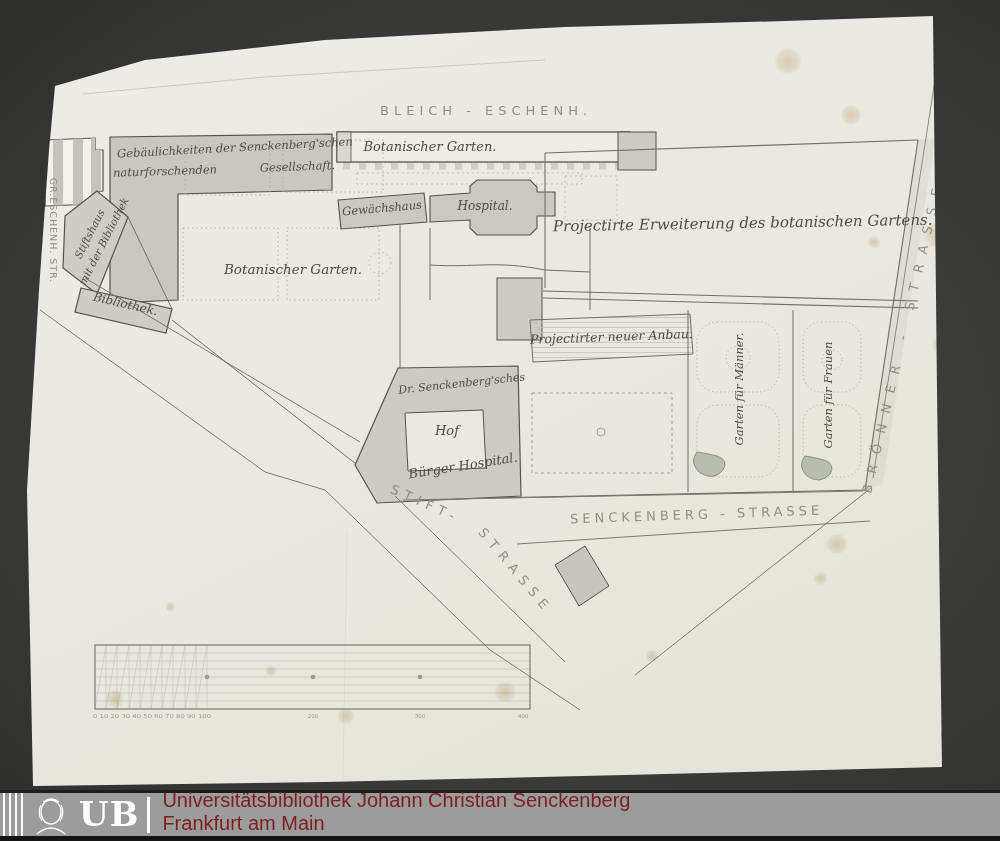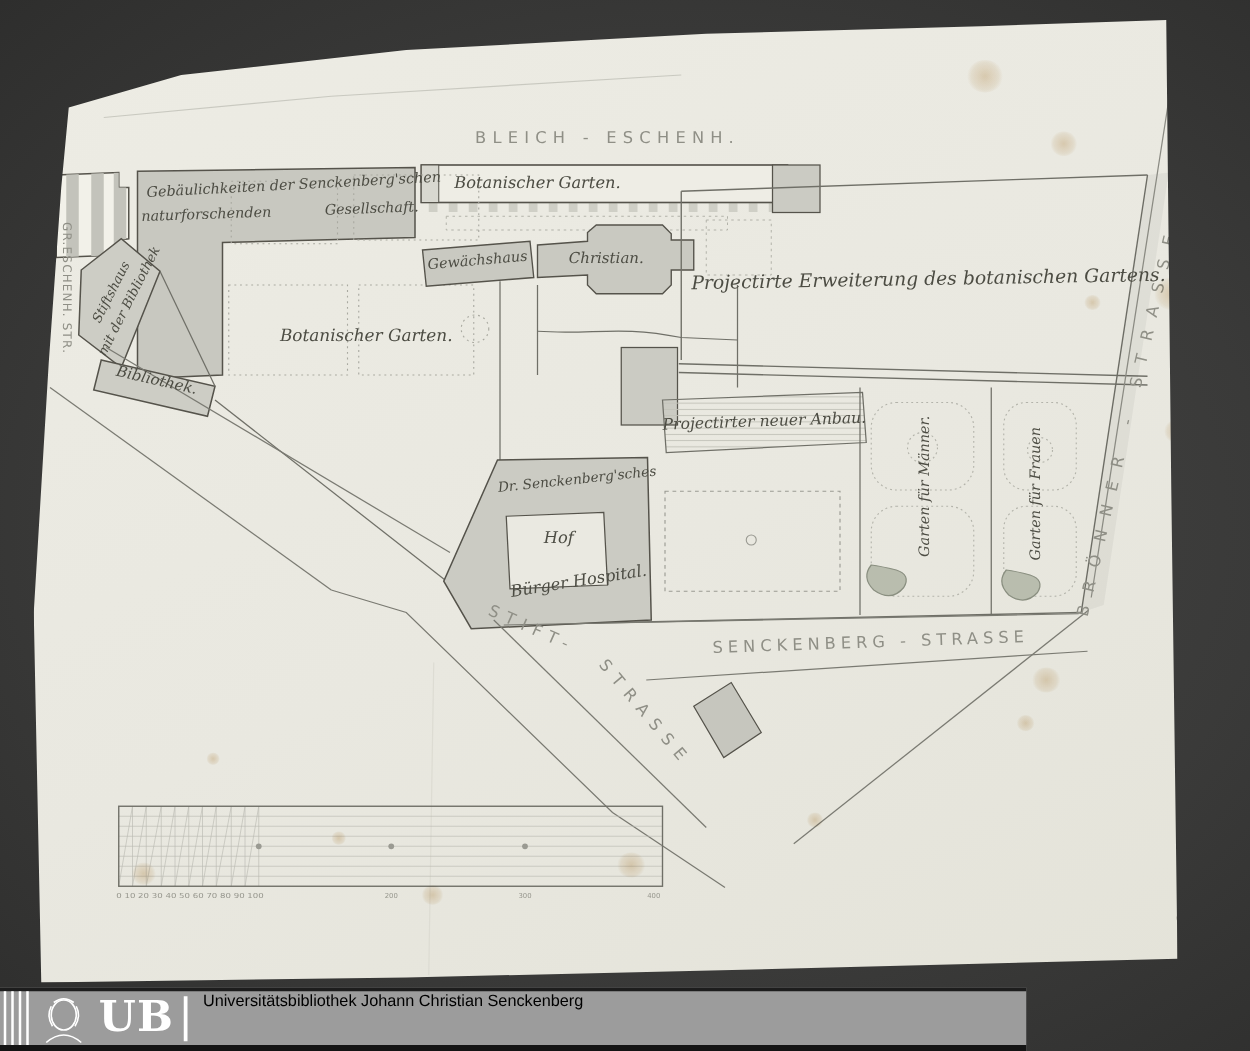--- a/index.html
+++ b/index.html
@@ -16,31 +16,31 @@
   
   .street{position:absolute;color:#8f8f86;font-family:"DejaVu Sans",sans-serif;
     font-size:13px;white-space:nowrap;}
   .script{position:absolute;color:#4c4c43;font-family:"DejaVu Serif",serif;
     font-style:italic;white-space:nowrap;}
   .ctr{text-align:center;}
   .fox{position:absolute;border-radius:50%;pointer-events:none;mix-blend-mode:multiply;
     background:radial-gradient(circle,rgba(187,138,64,.30) 0%,rgba(187,138,64,.12) 55%,rgba(187,138,64,0) 72%);}
   .pagenum{position:absolute;color:#b4b4aa;font-family:"DejaVu Serif",serif;font-size:16px;}
   
-  .footer{position:absolute;left:0;top:790px;width:821px;height:51px;
+  .footer{position:absolute;left:0;top:790px;width:1000px;height:51px;
     background:#9c9c9c;border-top:3px solid #1d1d1d;border-bottom:5px solid #141414;
-    box-sizing:border-box;display:flex;align-items:flex-start;}
+    box-sizing:border-box;display:flex;align-items:flex-end;}
   .logo{display:flex;align-items:center;height:100%;}
   .pinstripes{display:flex;height:100%;margin-left:3px;}
   .pinstripes i{display:block;width:2px;height:100%;background:#fff;margin-right:4px;}
   .portrait{width:44px;height:40px;margin-left:2px;}
   .ub{color:#fff;font-family:"DejaVu Serif",serif;font-weight:bold;font-size:34px;
     line-height:34px;margin:0 8px 2px 6px;letter-spacing:1px;}
   .logo-divider{width:3px;height:36px;background:#fff;margin-right:12px;}
-  .footer-text{color:#000000;font-family:"Liberation Sans",sans-serif;font-size:13px;line-height:1.18;}
+  .footer-text{color:#7f1d1d;font-family:"Liberation Sans",sans-serif;font-size:20px;line-height:1.18;}
 </style>
 </head>
 <body>
 
 <div class="stage">
 
   <div class="paper">
 
     <svg class="plan-svg" width="920" height="780" viewBox="0 0 920 780">
       <defs>
@@ -214,21 +214,21 @@
       <div>Stiftshaus</div>
       <div>mit der Bibliothek</div>
     </div>
 
     <div class="script ctr" style="left:58px;top:287px;width:85px;font-size:12px;transform:rotate(13deg);">Bibliothek.</div>
 
     <div class="script ctr" style="left:188px;top:251px;width:160px;font-size:13.5px;">Botanischer Garten.</div>
 
     <div class="script ctr" style="left:312px;top:191px;width:90px;font-size:11.5px;transform:rotate(-5deg);">Gewächshaus</div>
 
-    <div class="script ctr" style="left:420px;top:189px;width:80px;font-size:12px;">Christian.</div>
+    <div class="script ctr" style="left:420px;top:189px;width:80px;font-size:12px;">Hospital.</div>
 
     <div class="script" style="left:528px;top:204px;font-size:15px;transform:rotate(-1deg);">Projectirte Erweiterung des botanischen Gartens.</div>
 
     <div class="script ctr" style="left:505px;top:319px;width:160px;font-size:12.5px;transform:rotate(-2deg);">Projectirter neuer Anbau.</div>
 
     <div class="script" style="left:373px;top:367px;font-size:11px;transform:rotate(-6deg);">Dr. Senckenberg'sches</div>
     <div class="script ctr" style="left:392px;top:413px;width:60px;font-size:13px;">Hof</div>
     <div class="script ctr" style="left:368px;top:448px;width:140px;font-size:13px;transform:rotate(-9deg);">Bürger Hospital.</div>
 
     <div class="script ctr" style="left:649px;top:372px;width:130px;font-size:11.5px;transform:rotate(-90deg);">Garten für Männer.</div>
@@ -268,16 +268,17 @@
           <path d="M32,10 q4,8 -1,16"></path>
           <path d="M14,7 q8,-6 16,0"></path>
           <path d="M8,39 q14,-12 28,0"></path>
         </g>
       </svg>
       <div class="ub">UB</div>
       <div class="logo-divider"></div>
     </div>
     <div class="footer-text">
       <div>Universitätsbibliothek Johann Christian Senckenberg</div>
+      <div>Frankfurt am Main</div>
     </div>
   </div>
 
 </div>
 
 </body></html>

